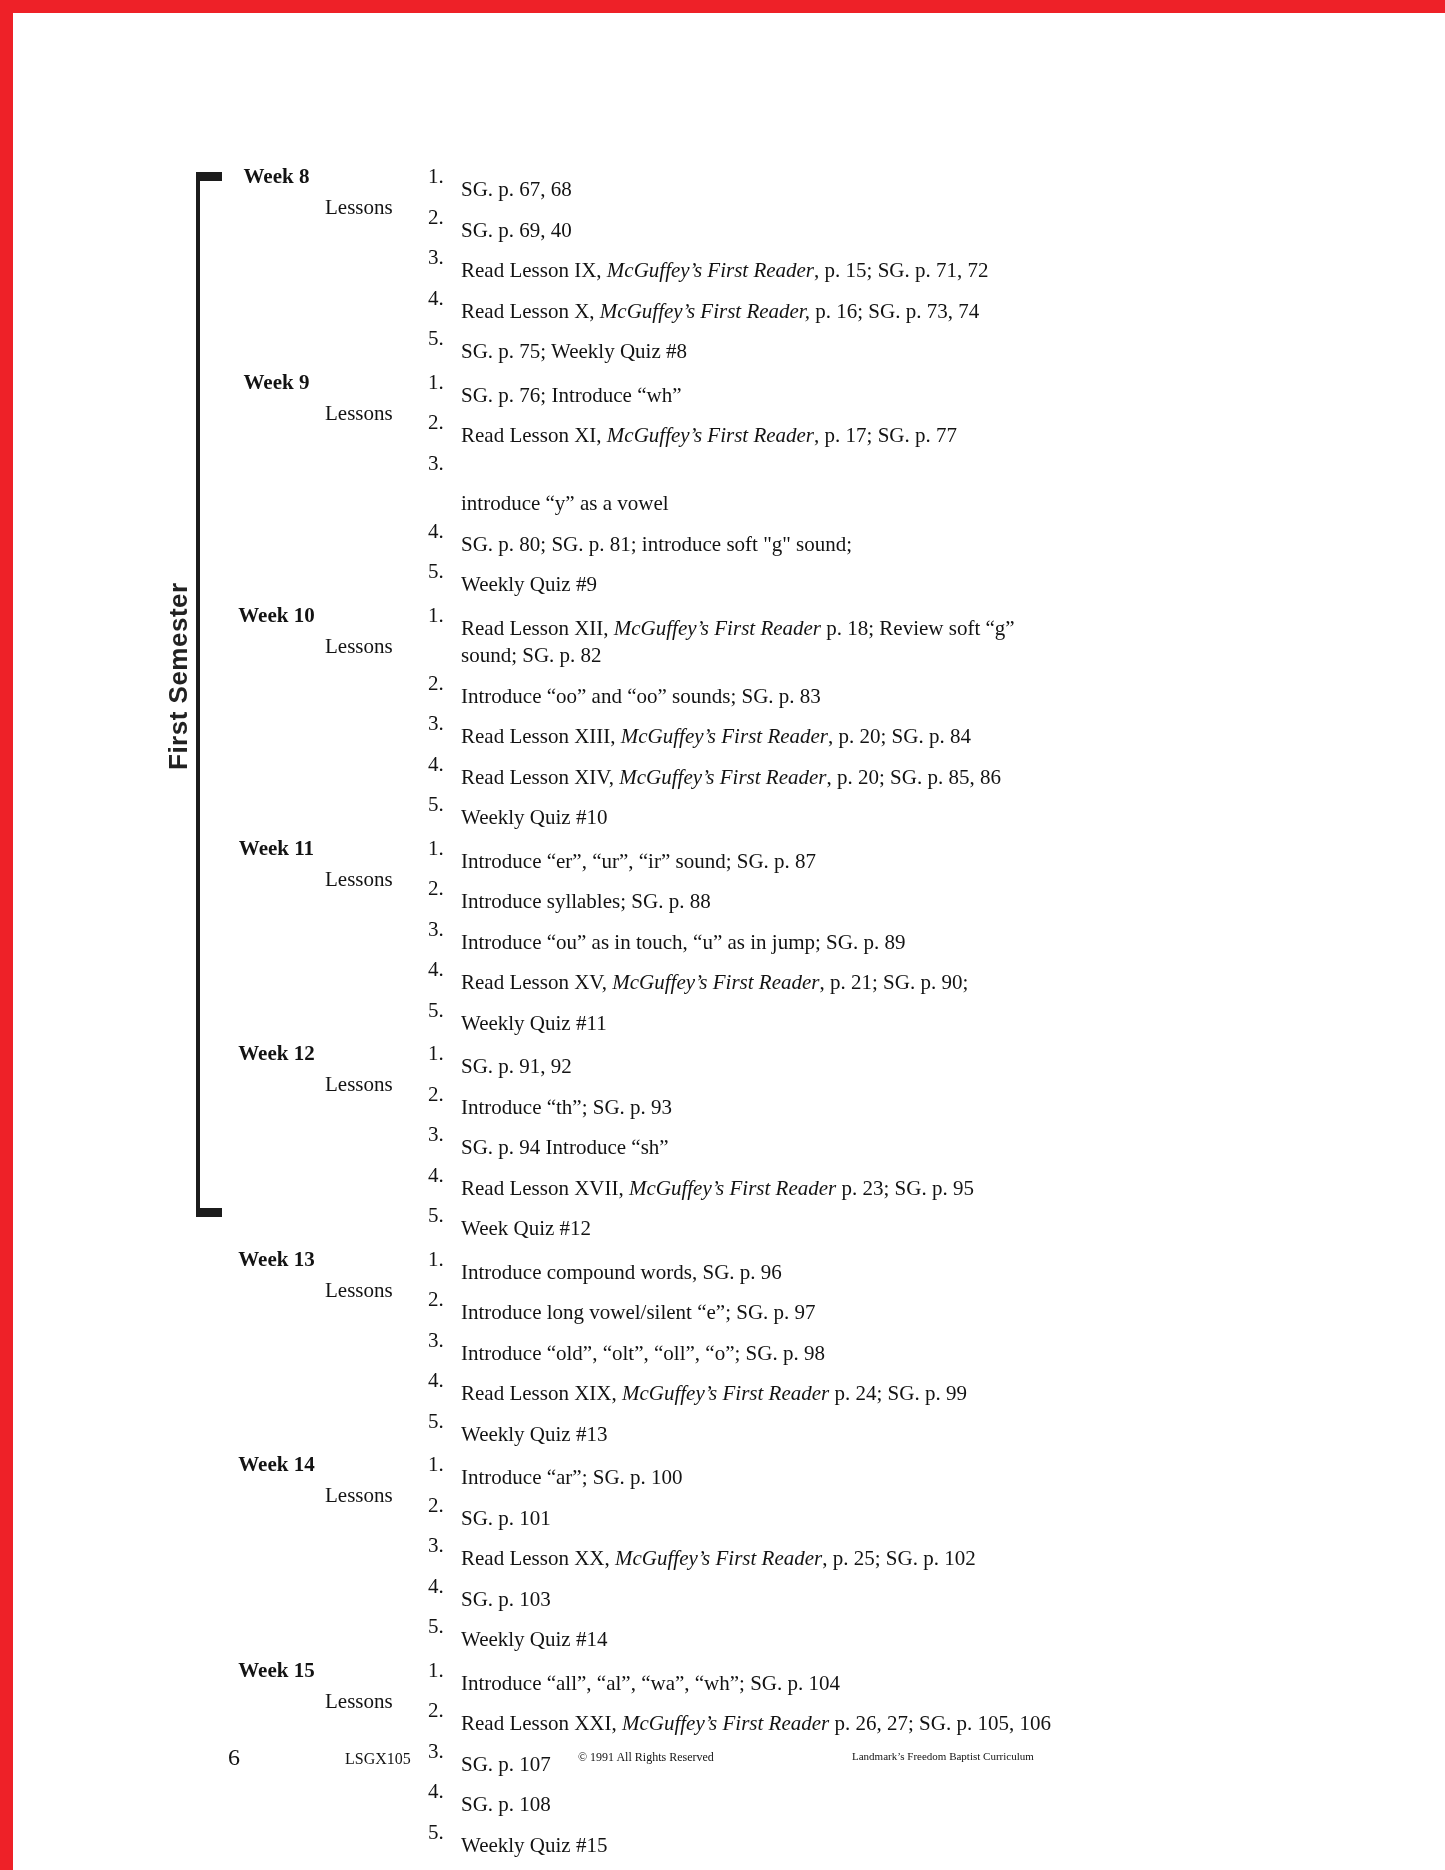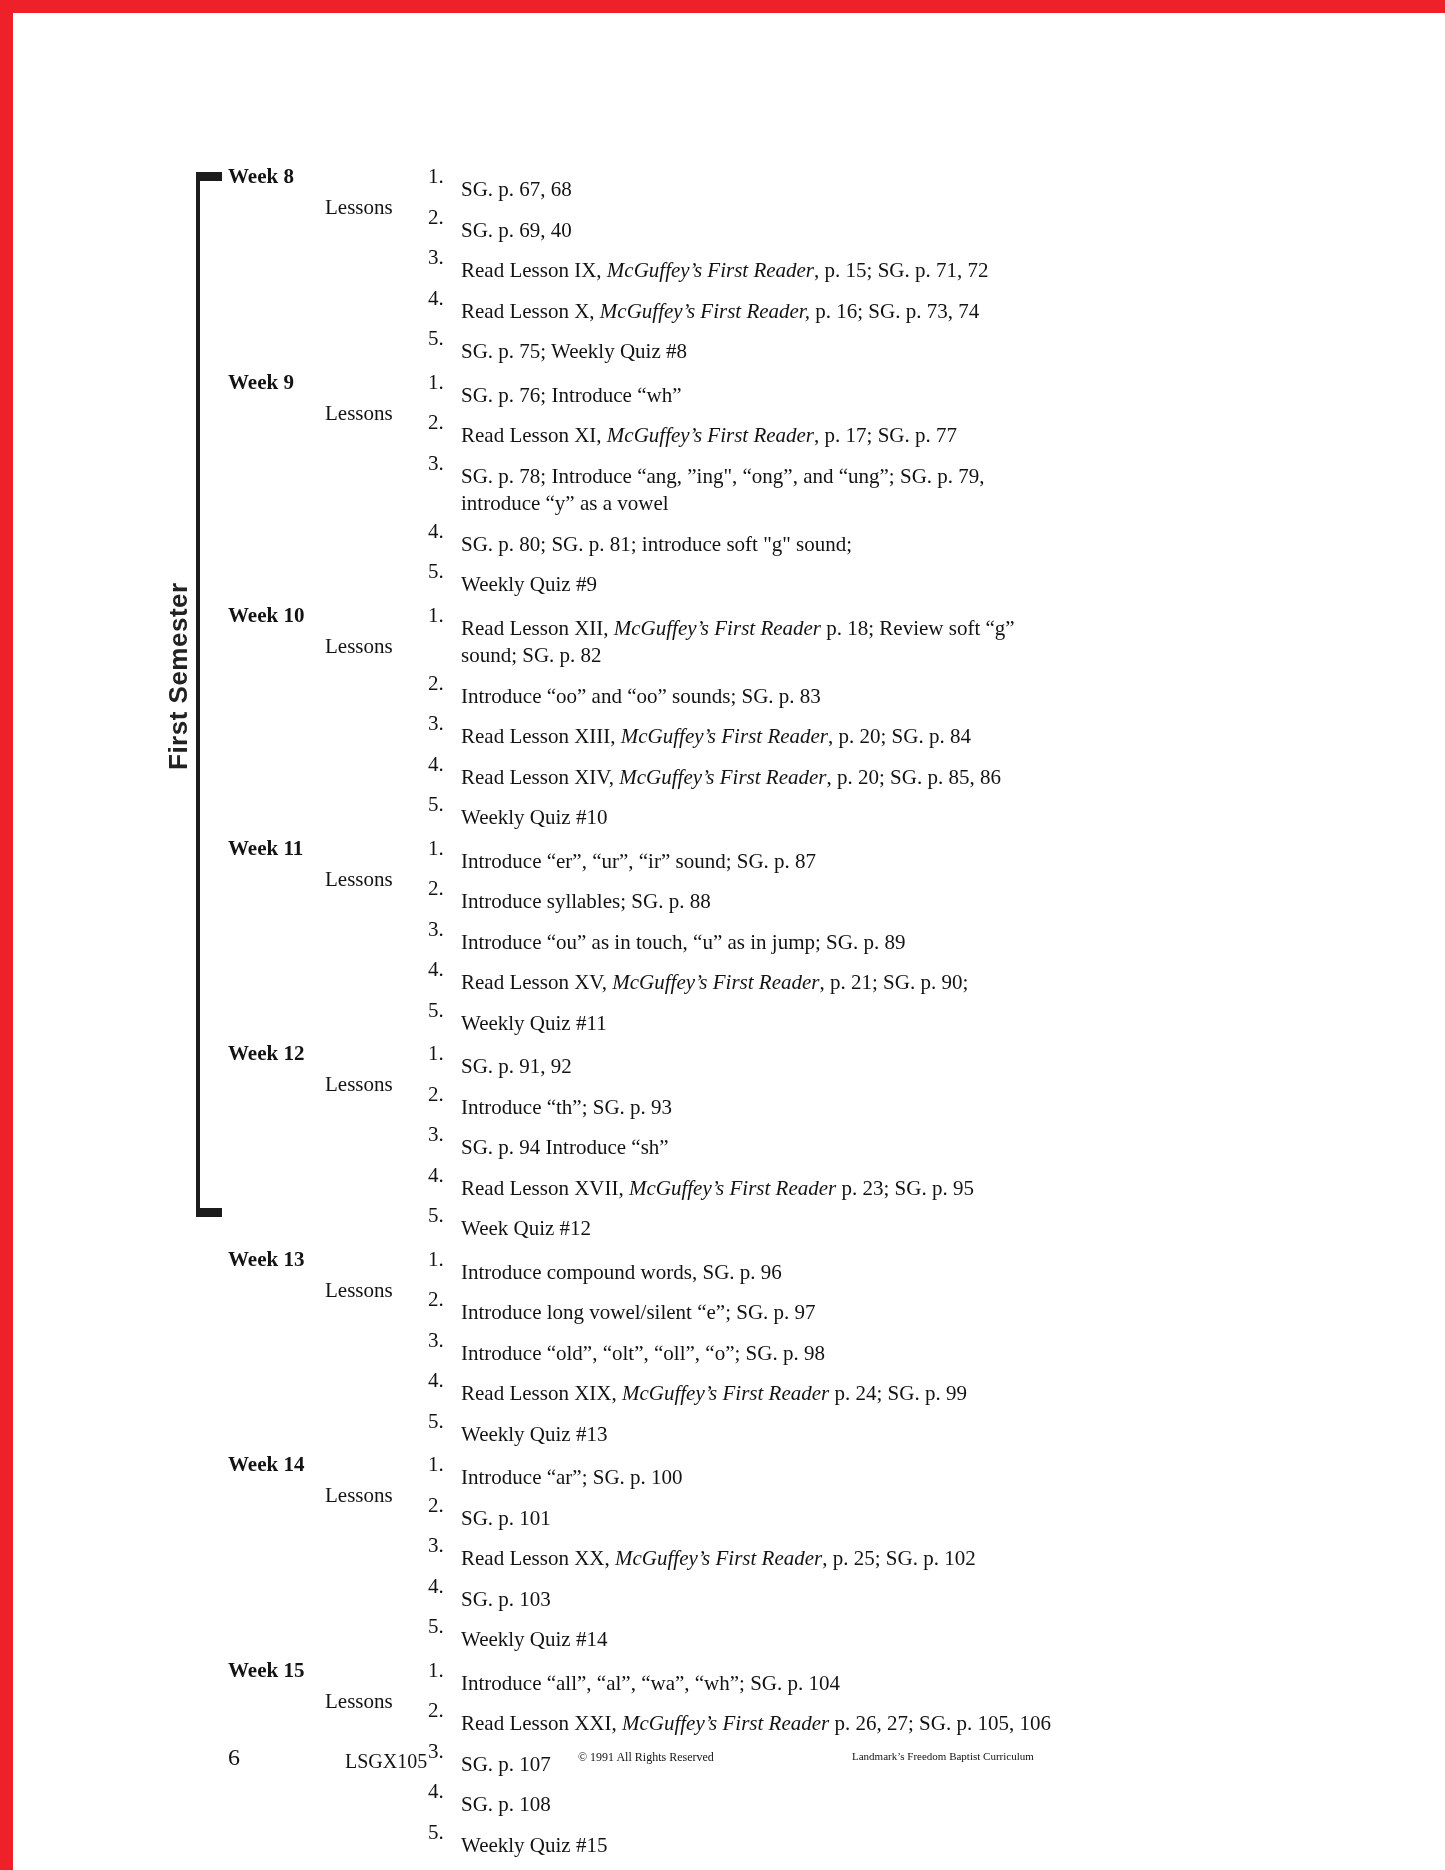--- a/index.html
+++ b/index.html
@@ -37,33 +37,33 @@
   
   .weeks{position:absolute;left:228px;top:163px;width:1190px;}
   .week-block{
     display:grid;
     grid-template-columns:97px 103px 1fr;
     align-items:start;
     margin-bottom:3px;
     font-size:21px;
     line-height:27.5px;
   }
-  .week-label{font-weight:bold;white-space:nowrap;}
+  .week-label{font-weight:bold;white-space:nowrap;text-align:center;}
   .lessons-label{white-space:nowrap;margin-top:31px;}
   .items{}
   .item{display:grid;grid-template-columns:33px 1fr;}
   .item-num{}
   .item-text{white-space:nowrap;margin-top:13px;}
   .item-text i{font-style:italic;}
 
   
   .footer{position:absolute;left:0;top:0;width:100%;}
   .footer span{position:absolute;white-space:nowrap;}
   .f-page{left:228px;top:1744px;font-size:24px;}
-  .f-code{left:345px;top:1750px;font-size:20px;}
+  .f-code{left:345px;top:1750px;font-size:16px;}
   .f-copy{left:578px;top:1750px;font-size:12px;}
   .f-pub{left:852px;top:1750px;font-size:11px;}
 </style>
 </head>
 <body>
 
 <div class="page">
 
   <div class="edge-top" style="background: rgb(238, 33, 40);"></div>
   <div class="edge-left" style="background: rgb(238, 33, 40);"></div>
@@ -108,21 +108,21 @@
           <div class="item">
             <div class="item-num">1.</div>
             <div class="item-text"><span>SG. p. 76; Introduce “wh”</span></div>
           </div>
           <div class="item">
             <div class="item-num">2.</div>
             <div class="item-text"><span>Read Lesson XI, </span><i>McGuffey’s First Reader</i><span>, p. 17; SG. p. 77</span></div>
           </div>
           <div class="item">
             <div class="item-num">3.</div>
-            <div class="item-text"><span>SG. p. 78; Introduce “ang, ”ing", “ong”, and “ung”; SG. p. 79,</span><br><span>introduce “y” as a vowel</span></div>
+            <div class="item-text"><br><span>introduce “y” as a vowel</span></div>
           </div>
           <div class="item">
             <div class="item-num">4.</div>
             <div class="item-text"><span>SG. p. 80; SG. p. 81; introduce soft "g" sound;</span></div>
           </div>
           <div class="item">
             <div class="item-num">5.</div>
             <div class="item-text"><span>Weekly Quiz #9</span></div>
           </div>
         </div>

